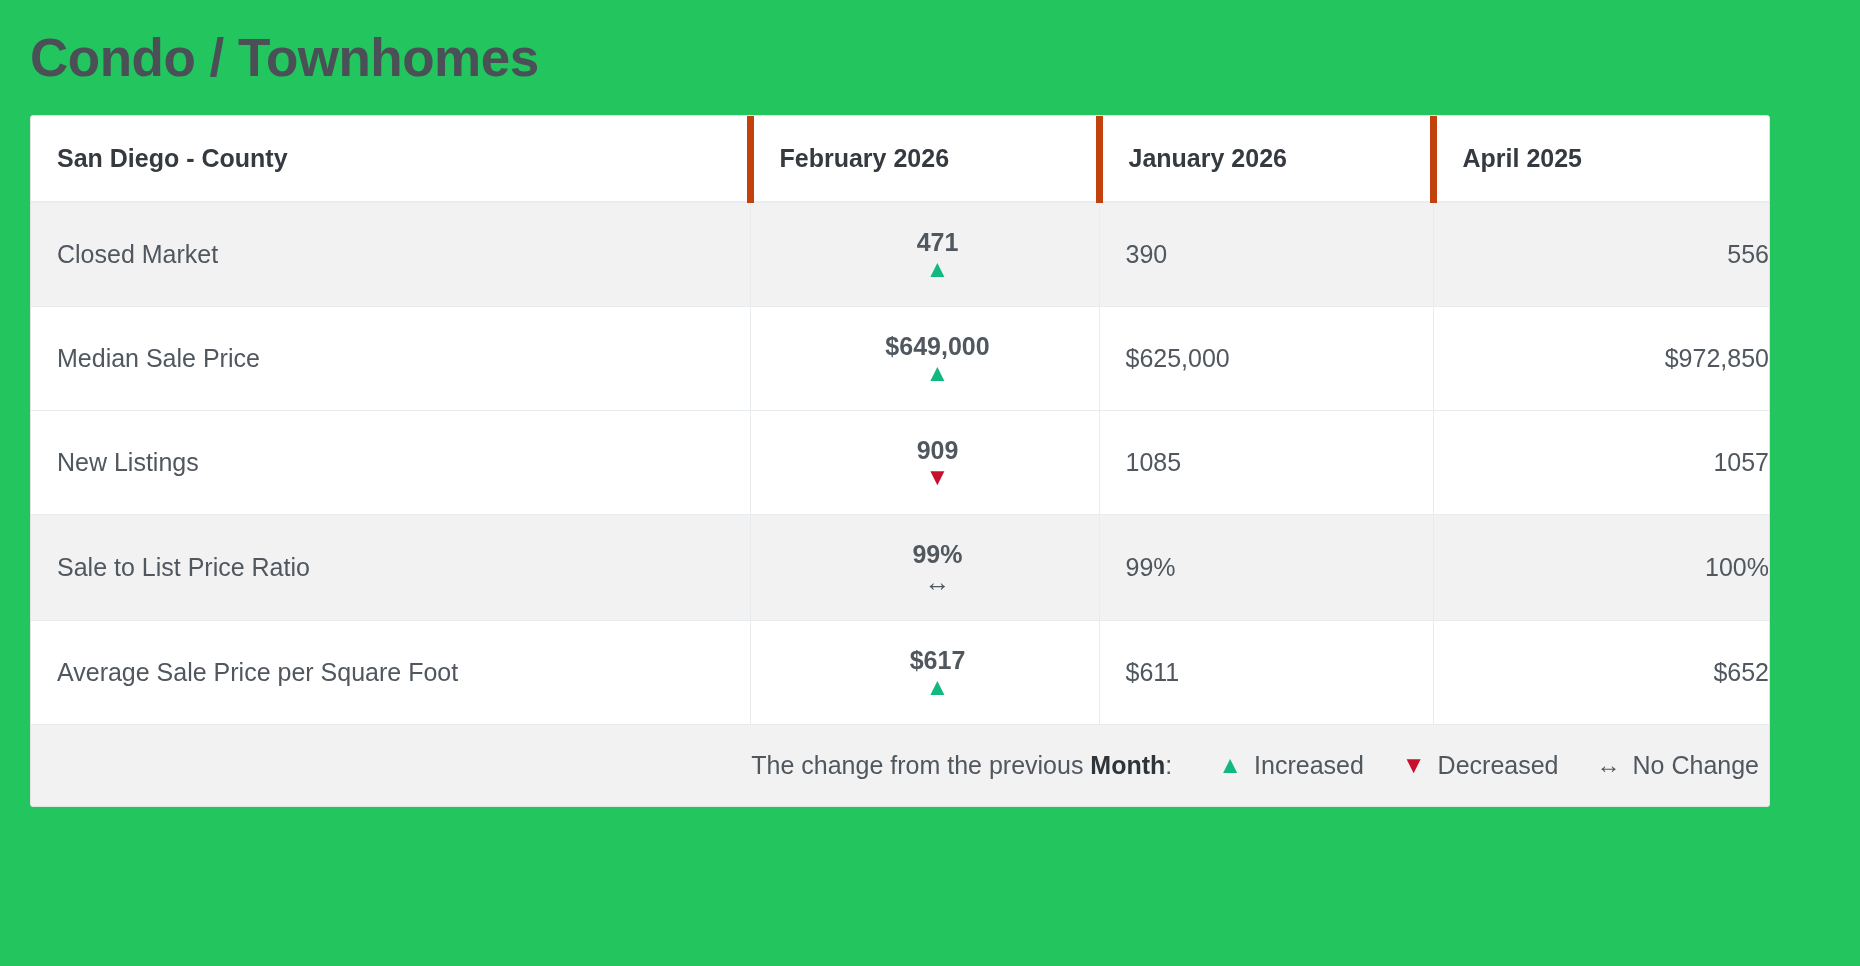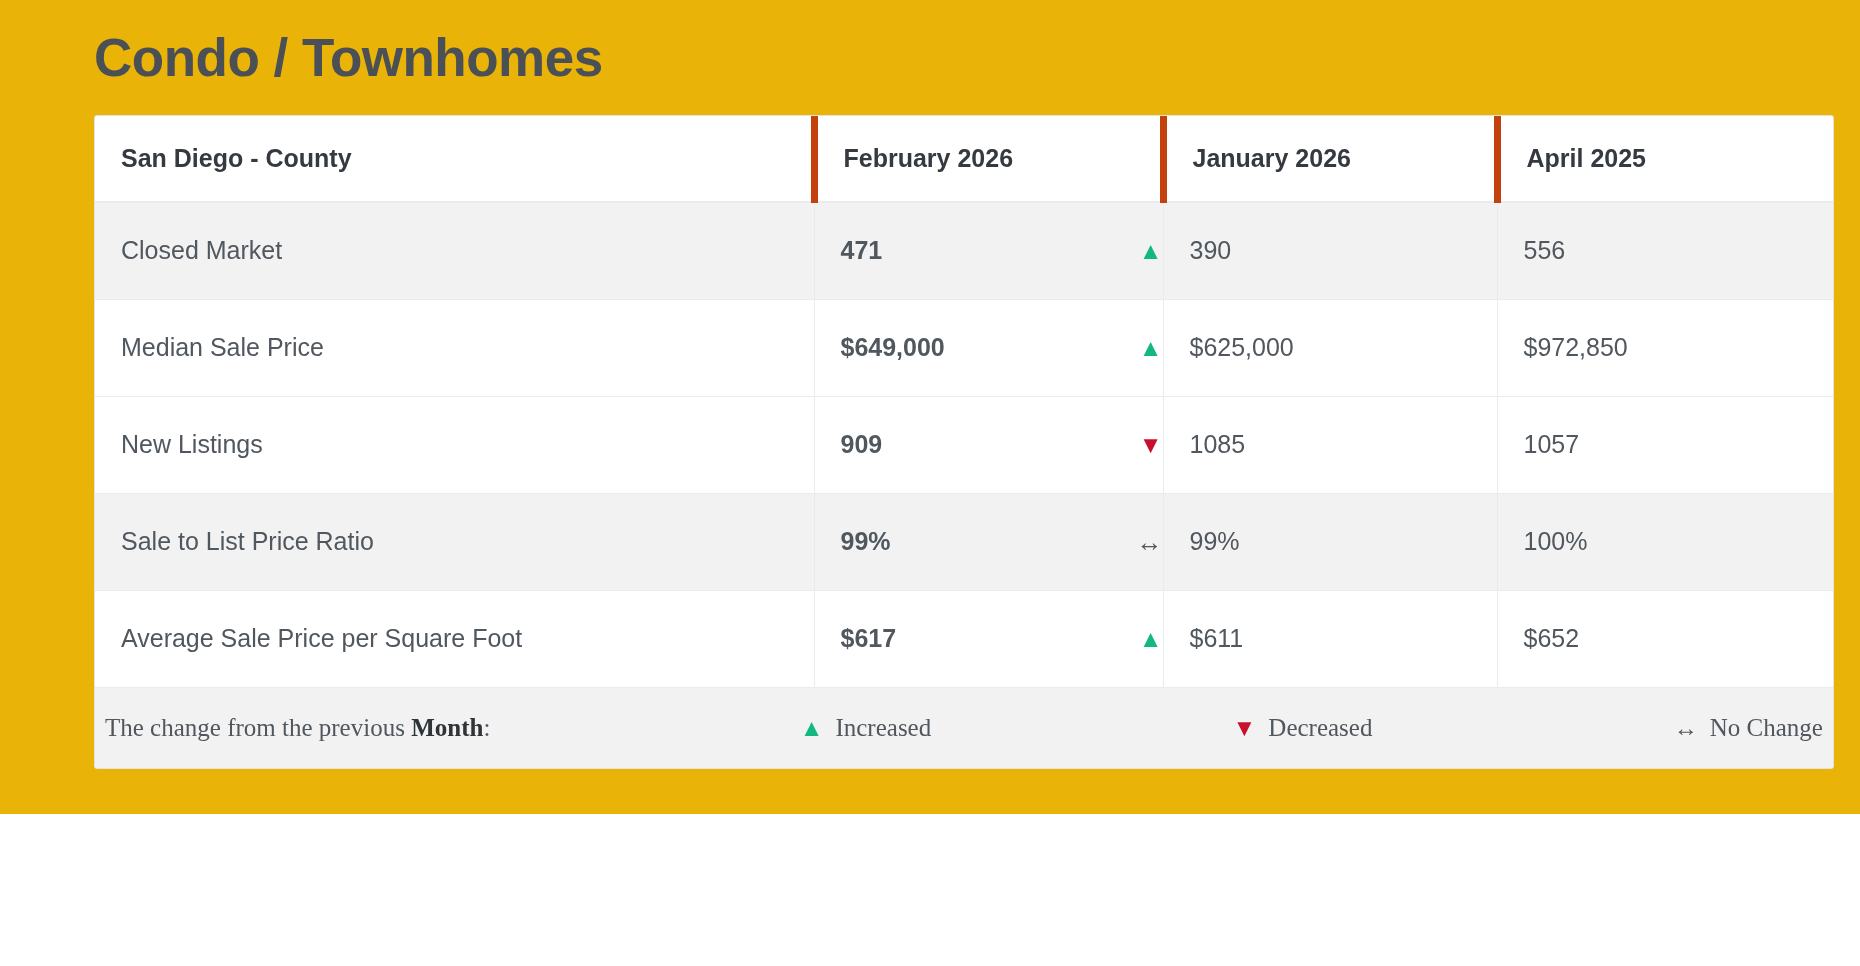--- a/index.html
+++ b/index.html
@@ -5,24 +5,24 @@
   html, body {
     margin: 0;
     padding: 0;
     background: #ffffff;
     width: 1860px;
     height: 966px;
     font-family: "Liberation Sans", sans-serif;
   }
   .page {
     width: 1860px;
-    height: 814px;
+    height: 966px;
     box-sizing: border-box;
-    padding: 28px 60px 0 94px;
-    background: #eab308;
+    padding: 28px 60px 0 30px;
+    background: #22c55e;
     position: relative;
   }
   .page-title {
     font-size: 53px;
     font-weight: bold;
     color: #4a5056;
     letter-spacing: -0.5px;
     margin: 0 0 26px 0;
     line-height: 1.15;
   }
@@ -57,56 +57,56 @@
   table.stats thead th:last-child { border-right: none; }
   table.stats tbody td {
     font-size: 25px;
     color: #50575e;
     padding: 25px 0 25px 26px;
     border-bottom: 1px solid #e9ecef;
     border-right: 1px solid #e9ecef;
     vertical-align: middle;
     height: 46px;
   }
-  table.stats tbody td:last-child { border-right: none; }
+  table.stats tbody td:last-child { border-right: none; text-align: right; }
   table.stats tbody tr.odd td { background: #f2f2f2; }
   table.stats tbody tr.even td { background: #ffffff; }
   td.label { color: #50575e; }
   td.current {
     font-weight: bold;
     color: #2f3438;
     padding-right: 24px;
   }
   .current-inner {
     display: flex;
     align-items: center;
     justify-content: space-between;
+    flex-direction: column;
   }
   .arrow {
     font-size: 24px;
     line-height: 1;
     display: inline-block;
   }
   .arrow.up { color: #11b981; }
   .arrow.down { color: #c8102e; }
   .arrow.flat { color: #50575e; font-size: 26px; }
   tfoot td {
     background: #f2f2f2;
     border-top: 1px solid #e9ecef;
     padding: 26px 10px;
     text-align: center;
   }
   .legend {
     display: flex;
     align-items: center;
-    justify-content: space-between;
+    justify-content: flex-end;
     gap: 0px;
     font-size: 25px;
     color: #50575e;
-    font-family: Liberation Serif, serif;
   }
   .legend .lead { margin-right: 8px; }
   .legend .lead b { color: #2f3438; }
   .legend .item {
     display: inline-flex;
     align-items: center;
     gap: 12px;
     margin-left: 38px;
   }
   .legend .item .arrow { font-size: 24px; }

